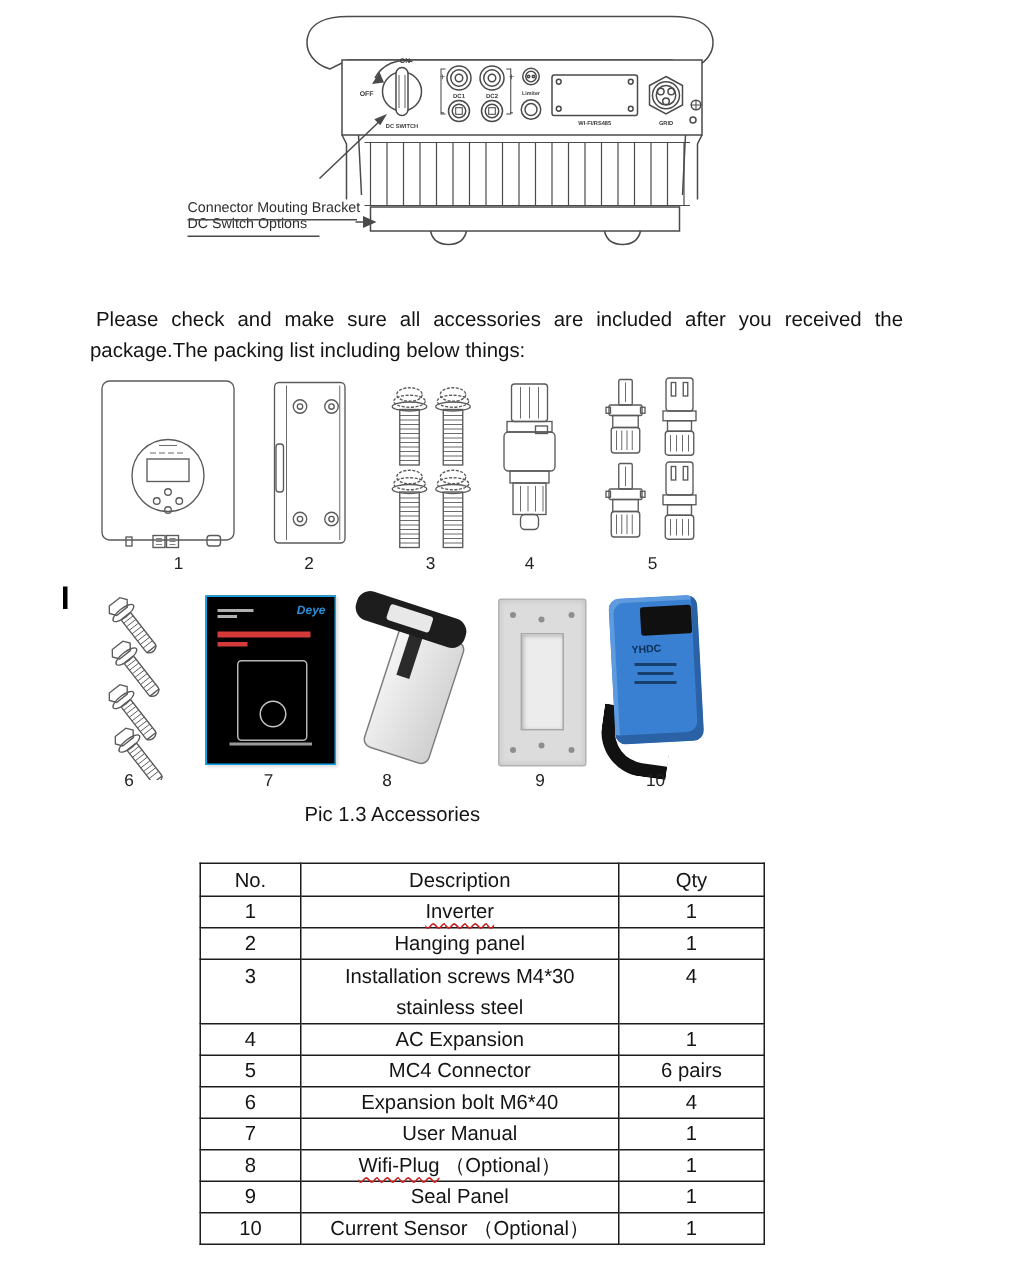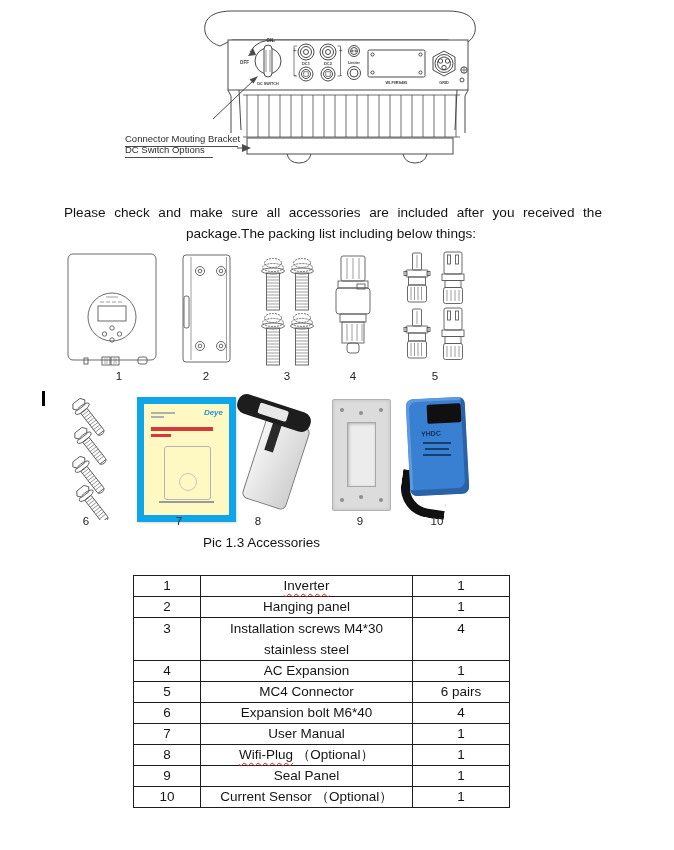--- a/index.html
+++ b/index.html
@@ -4,34 +4,34 @@
 <style>
   html,body{margin:0;padding:0;background:#fff;}
   .page{position:relative;width:674px;height:850px;background:#fff;overflow:hidden;
         font-family:"Liberation Sans",sans-serif;color:#1f1f1f;}
   .abs{position:absolute;}
   svg text{font-family:"Liberation Sans",sans-serif;fill:#3c3c3c;stroke:none;}
   .diag-label{position:absolute;font-size:9.5px;color:#2e2e2e;border-bottom:1px solid #4a4a4a;
               padding-bottom:2px;white-space:nowrap;}
   .intro{position:absolute;left:42px;top:202px;width:560px;font-size:13.6px;line-height:21px;color:#141414;}
   .intro .l1{text-align:justify;text-align-last:justify;margin-left:22px;}
-  .intro .l2{margin-left:18px;text-align:center;}
+  .intro .l2{margin-left:18px;}
   .num{position:absolute;width:22px;text-align:center;font-size:11.5px;color:#222;}
   .caption{position:absolute;left:203px;top:535px;font-size:13.5px;color:#141414;}
   .cursor-mark{position:absolute;left:42px;top:391px;width:3px;height:15px;background:#000;}
   
   table.pack{position:absolute;left:133px;top:575px;width:376px;border-collapse:collapse;
              table-layout:fixed;font-size:13.5px;color:#141414;}
   table.pack td{border:1.5px solid #1c1c1c;text-align:center;vertical-align:middle;padding:0;line-height:20px;}
   tr.rh{height:22px;} tr.r1{height:21px;} tr.r2{height:43px;}
   .sp{text-decoration-line:underline;text-decoration-style:wavy;text-decoration-color:#c81e1e;
       text-decoration-thickness:1px;text-underline-offset:3px;}
   
-  .manual{position:absolute;left:137px;top:397px;width:85px;height:111px;background:#fef9c3;
-          border:7px solid #0ea5e9;box-shadow:1px 1px 2px rgba(0,0,0,.15);}
+  .manual{position:absolute;left:137px;top:397px;width:85px;height:111px;background:#000000;
+          border:1px solid #0ea5e9;box-shadow:1px 1px 2px rgba(0,0,0,.15);}
   .manual .tl1{position:absolute;left:7px;top:8px;width:24px;height:2px;background:#b0b0b0;}
   .manual .tl2{position:absolute;left:7px;top:12px;width:13px;height:2px;background:#b0b0b0;}
   .manual .brand{position:absolute;right:6px;top:4px;font-size:8px;font-weight:bold;font-style:italic;color:#2b8fd6;}
   .manual .red1{position:absolute;left:7px;top:23px;width:62px;height:4px;background:#d43a3a;}
   .manual .red2{position:absolute;left:7px;top:30px;width:20px;height:3px;background:#d43a3a;}
   .manual .pic{position:absolute;left:20px;top:42px;width:45px;height:52px;border:1px solid #b5b5b5;border-radius:3px;}
   .manual .pic i{position:absolute;left:14px;top:26px;width:16px;height:16px;border:1px solid #c5c5c5;border-radius:50%;}
   .manual .bl{position:absolute;left:15px;top:97px;width:55px;height:2px;background:#9a9a9a;}
   .wifi{position:absolute;left:236px;top:396px;width:76px;height:118px;}
   .wifi .body{position:absolute;left:17px;top:24px;width:44px;height:84px;border:1px solid #7d7d7d;border-radius:6px;
@@ -303,20 +303,25 @@
 
   <div class="caption">Pic 1.3 Accessories</div>
 
   <table class="pack">
     <colgroup>
         <col style="width:67px">
         <col style="width:212px">
         <col style="width:97px">
       </colgroup>
     <tbody>
+        <tr class="rh">
+      <td>No.</td>
+      <td>Description</td>
+      <td>Qty</td>
+    </tr>
     <tr class="r1">
       <td>1</td>
       <td><span class="sp">Inverter</span></td>
       <td>1</td>
     </tr>
     <tr class="r1">
       <td>2</td>
       <td>Hanging panel</td>
       <td>1</td>
     </tr>

